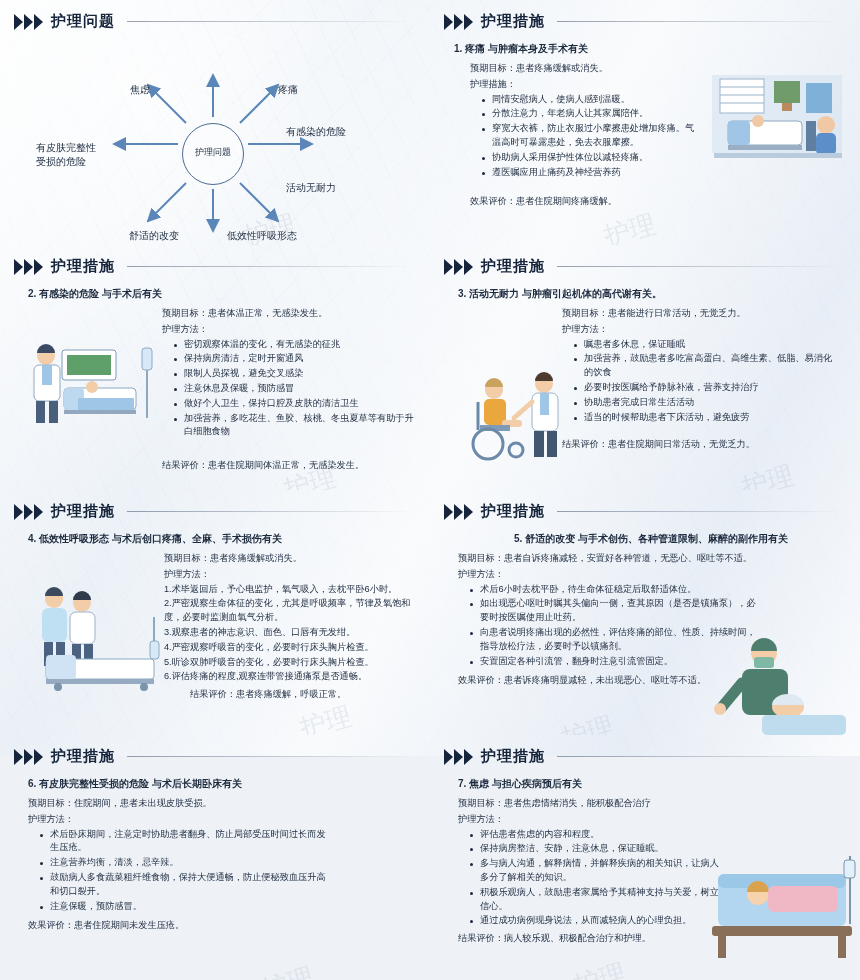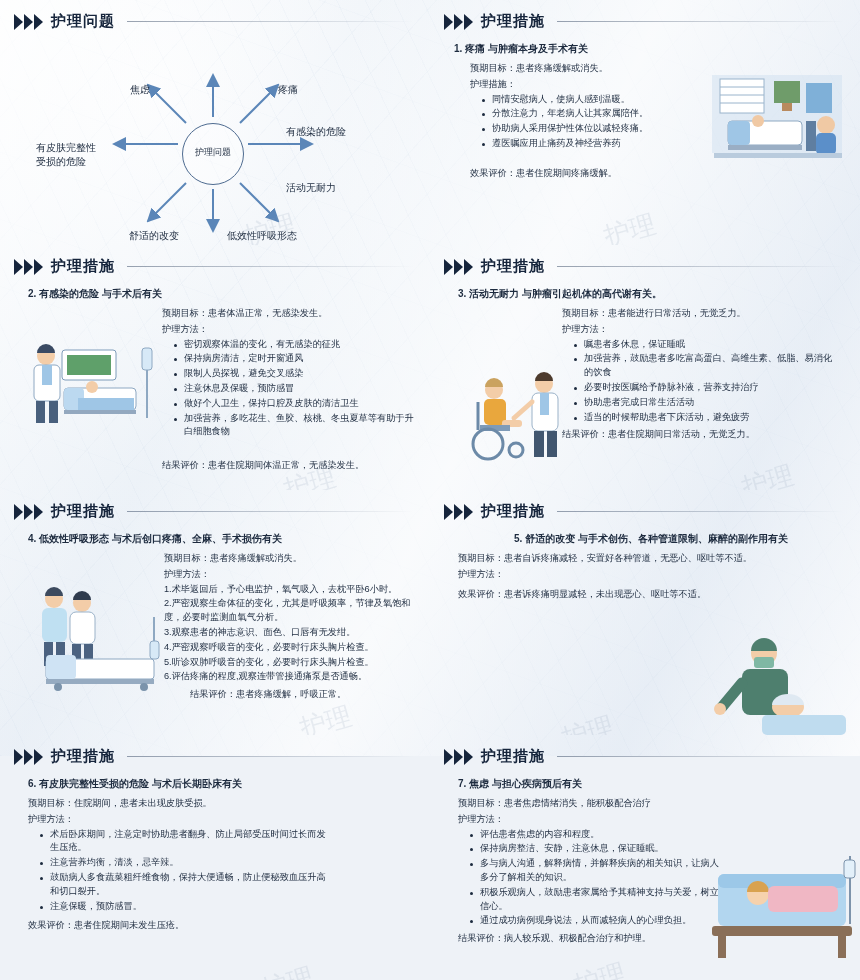--- a/index.html
+++ b/index.html
@@ -216,20 +216,21 @@
       <span class="hdr-rule"></span>
     </div>
     <div class="body">
       <div class="subtitle" style="padding-left:10px;">1. 疼痛  与肿瘤本身及手术有关</div>
       <div style="width:255px;">
         <div class="sect-label indent">预期目标：患者疼痛缓解或消失。</div>
         <div class="sect-label indent">护理措施：</div>
         <ul class="dots">
           <li>同情安慰病人，使病人感到温暖。</li>
           <li>分散注意力，年老病人让其家属陪伴。</li>
+          <li>穿宽大衣裤，防止衣服过小摩擦患处增加疼痛。气温高时可暴露患处，免去衣服摩擦。</li>
           <li>协助病人采用保护性体位以减轻疼痛。</li>
           <li>遵医嘱应用止痛药及神经营养药</li>
         </ul>
         <div class="result">效果评价：患者住院期间疼痛缓解。</div>
       </div>
 
       <svg class="illus" style="left:258px; top:28px;" width="150" height="120">
         <rect x="10" y="6" width="130" height="78" fill="#cfe0ef" opacity="0.5"></rect>
         <rect x="18" y="10" width="44" height="34" fill="#ffffff" stroke="#9ab4cc"></rect>
         <g stroke="#9ab4cc">
@@ -323,21 +324,21 @@
       <div style="margin-left:118px; width:272px;">
         <div class="sect-label">预期目标：患者能进行日常活动，无觉乏力。</div>
         <div class="sect-label">护理方法：</div>
         <ul class="dots" style="padding-left:22px;">
           <li>嘱患者多休息，保证睡眠</li>
           <li>加强营养，鼓励患者多吃富高蛋白、高维生素、低脂、易消化的饮食</li>
           <li>必要时按医嘱给予静脉补液，营养支持治疗</li>
           <li>协助患者完成日常生活活动</li>
           <li>适当的时候帮助患者下床活动，避免疲劳</li>
         </ul>
-        <div style="margin-top:4px;">结果评价：患者住院期间日常活动，无觉乏力。</div>
+        <div style="margin-top:14px;">结果评价：患者住院期间日常活动，无觉乏力。</div>
       </div>
 
       <svg class="illus" style="left:14px; top:76px;" width="116" height="110">
         <g>
           <circle cx="36" cy="28" r="9" fill="#f3cda8"></circle>
           <path d="M27 25 a9 9 0 0 1 18 0 z" fill="#caa25f"></path>
           <rect x="26" y="37" width="22" height="26" rx="5" fill="#e9a73d"></rect>
           <rect x="44" y="58" width="20" height="7" rx="3" fill="#f3cda8"></rect>
           <rect x="22" y="63" width="30" height="6" fill="#7f9bb8"></rect>
           <circle cx="30" cy="82" r="15" fill="none" stroke="#6c8aa8" stroke-width="3"></circle>
@@ -421,20 +422,26 @@
           <i></i>
         </span>
       <span class="hdr-title">护理措施</span>
       <span class="hdr-rule"></span>
     </div>
     <div class="body">
       <div class="subtitle" style="padding-left:14px;text-align:center;">5. 舒适的改变  与手术创伤、各种管道限制、麻醉的副作用有关</div>
       <div style="margin-left:14px; width:306px;">
         <div class="sect-label">预期目标：患者自诉疼痛减轻，安置好各种管道，无恶心、呕吐等不适。</div>
         <div class="sect-label">护理方法：</div>
+        <ul class="dots" style="padding-left:22px;">
+          <li>术后6小时去枕平卧，待生命体征稳定后取舒适体位。</li>
+          <li>如出现恶心呕吐时嘱其头偏向一侧，查其原因（是否是镇痛泵），必要时按医嘱使用止吐药。</li>
+          <li>向患者说明疼痛出现的必然性，评估疼痛的部位、性质、持续时间，指导放松疗法，必要时予以镇痛剂。</li>
+          <li>安置固定各种引流管，翻身时注意引流管固定。</li>
+        </ul>
         <div style="margin-top:6px;">效果评价：患者诉疼痛明显减轻，未出现恶心、呕吐等不适。</div>
       </div>
 
       <svg class="illus" style="left:258px; top:92px;" width="150" height="118">
         <g>
           <circle cx="62" cy="30" r="13" fill="#f3cda8"></circle>
           <path d="M49 28 a13 13 0 0 1 26 0 z" fill="#4e7f6e"></path>
           <rect x="52" y="34" width="20" height="11" rx="3" fill="#7fb8a4"></rect>
           <rect x="40" y="46" width="46" height="46" rx="8" fill="#4e7f6e"></rect>
           <path d="M40 60 L20 84" stroke="#4e7f6e" stroke-width="11" stroke-linecap="round"></path>

